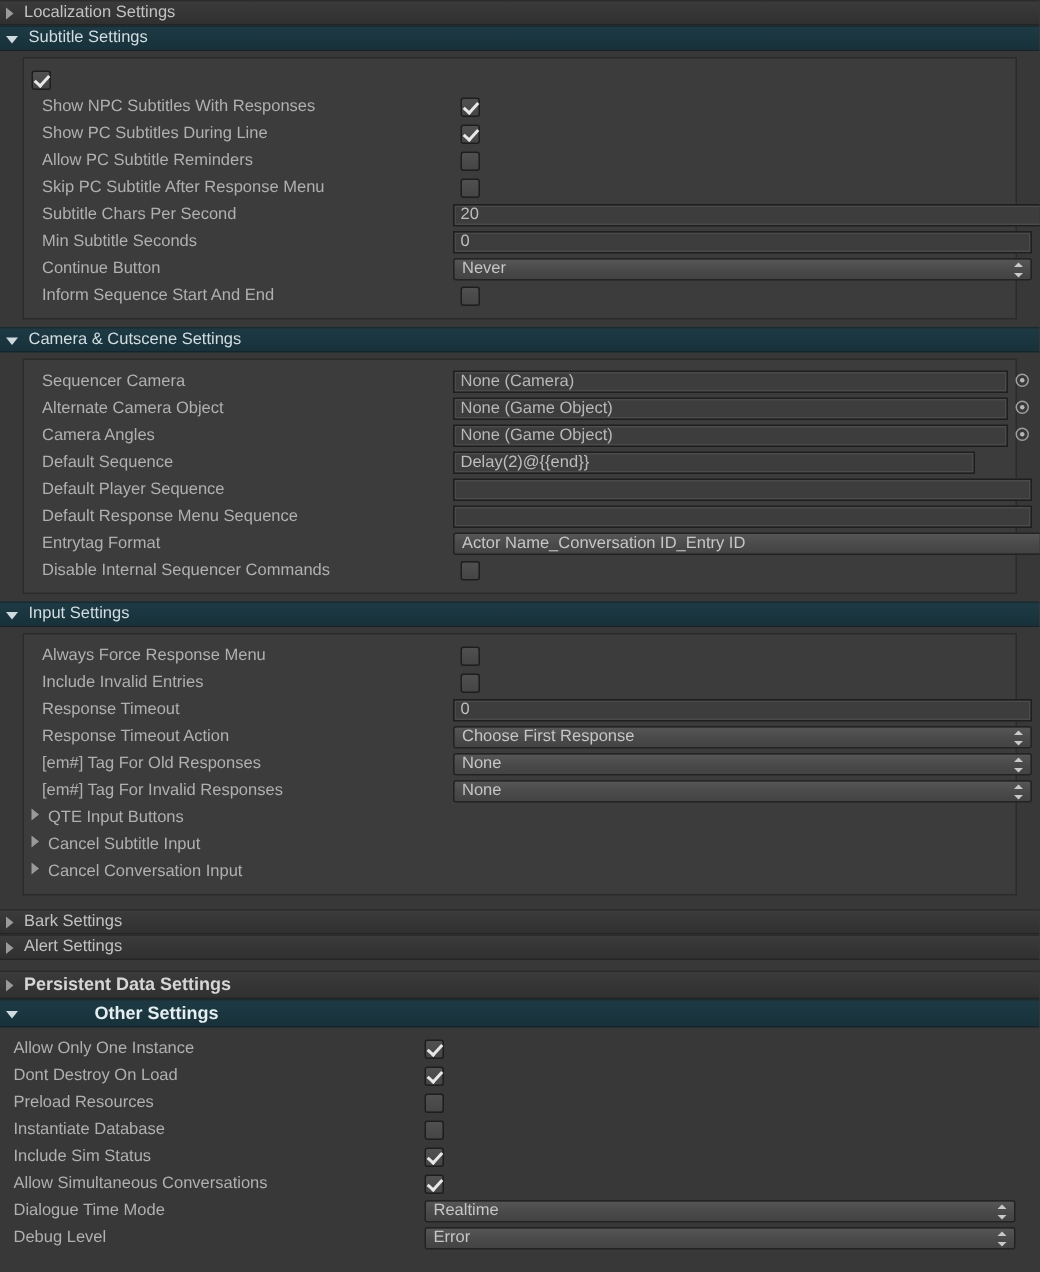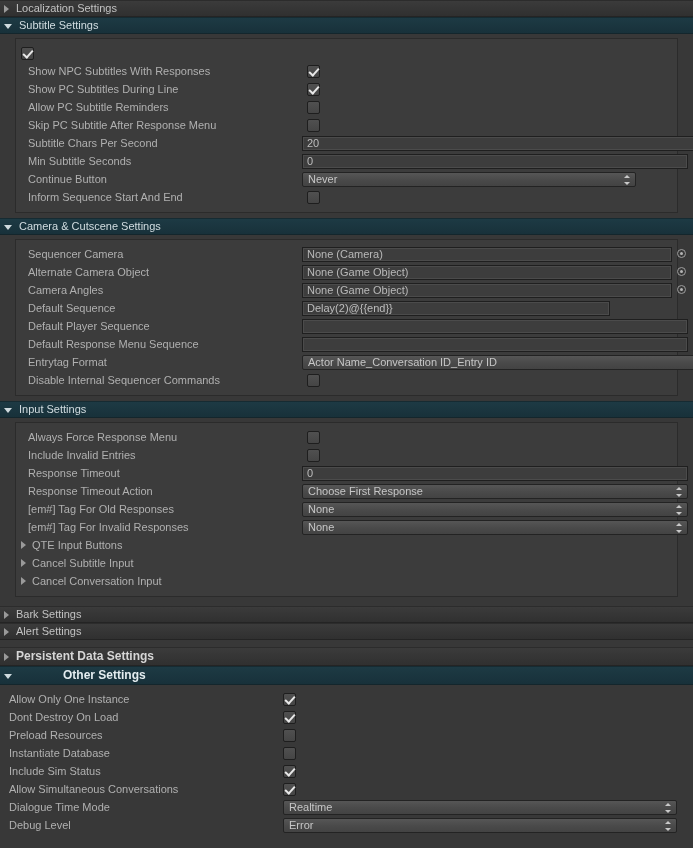--- a/index.html
+++ b/index.html
@@ -95,21 +95,20 @@
     font-size: 11px;
     white-space: nowrap;
     padding-left: 0px;
     flex: none;
   }
   .inset .lbl { width: 274px; margin-left: 12px; }
   .plainbody .lbl { width: 274px; margin-left: 9px; }
 
   .sublbl {
     display: flex;
-    align-items: center;
     color: #b0b0b0;
     font-size: 11px;
   }
   .sublbl .tri { margin-left: 5px; margin-right: 6px; }
 
   
   .cb {
     width: 13px; height: 13px;
     border: 1px solid #1e1e1e;
     border-radius: 2px;
@@ -241,21 +240,21 @@
       <div class="row">
         <div class="lbl">Subtitle Chars Per Second</div>
         <div class="tf" style="width: 441px;">20</div>
       </div>
       <div class="row">
         <div class="lbl">Min Subtitle Seconds</div>
         <div class="tf" style="width: 386px;">0</div>
       </div>
       <div class="row">
         <div class="lbl">Continue Button</div>
-        <div class="pop" style="width: 334px;"><span>Never</span><span class="arrows"></span></div>
+        <div class="pop" style="width: 386px;"><span>Never</span><span class="arrows"></span></div>
       </div>
       <div class="row">
         <div class="lbl">Inform Sequence Start And End</div>
         <div class="cb" style="margin-left: 5px;"></div>
       </div>
     </div>
     <div class="sec-header open">
       <span class="tri open"></span>
       <span>Camera &amp; Cutscene Settings</span>
     </div>
@@ -270,21 +269,21 @@
         <div class="tf objfield" style="width: 370px;">None (Game Object)</div>
         <div class="picker"></div>
       </div>
       <div class="row">
         <div class="lbl">Camera Angles</div>
         <div class="tf objfield" style="width: 370px;">None (Game Object)</div>
         <div class="picker"></div>
       </div>
       <div class="row">
         <div class="lbl">Default Sequence</div>
-        <div class="tf" style="width: 308px;">Delay(2)@{{end}}</div>
+        <div class="tf" style="width: 348px;">Delay(2)@{{end}}</div>
       </div>
       <div class="row">
         <div class="lbl">Default Player Sequence</div>
         <div class="tf" style="width: 386px;"></div>
       </div>
       <div class="row">
         <div class="lbl">Default Response Menu Sequence</div>
         <div class="tf" style="width: 386px;"></div>
       </div>
       <div class="row">

